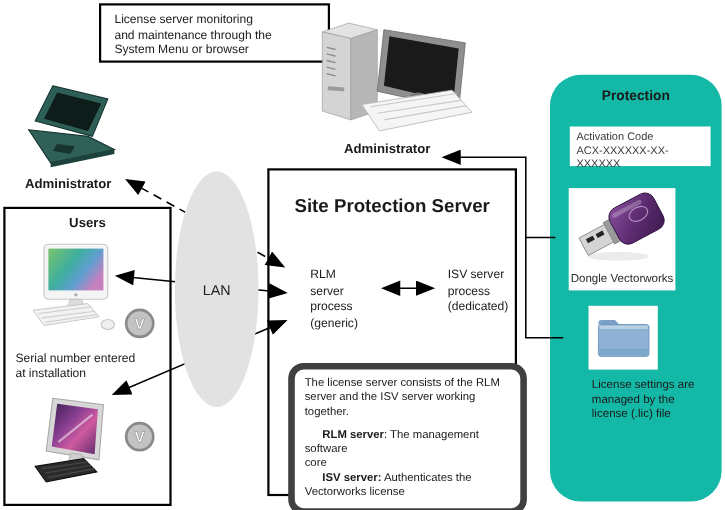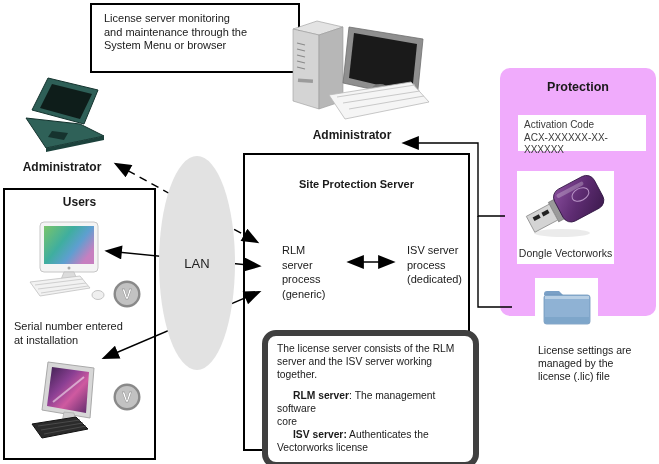--- a/index.html
+++ b/index.html
@@ -4,38 +4,38 @@
 <style>
   html,body{margin:0;padding:0;background:#fff;}
   #canvas{position:relative;width:659px;height:464px;background:#fff;
           font-family:"Liberation Sans",sans-serif;color:#1a1a1a;overflow:hidden;}
   .abs{position:absolute;}
   .pre{white-space:pre-line;}
   .b{font-weight:bold;padding-left:16px;}
   .center{text-align:center;}
 
   .callout{left:90px;top:3px;width:194px;height:43px;border:2px solid #000;
-           background:#fff;padding:7px 0 16px 12px;font-size:11px;line-height:13.5px;}
+           background:#fff;padding:7px 0 0 12px;font-size:11px;line-height:13.5px;}
 
   .admin-top-label{left:292px;top:128px;width:120px;font-weight:bold;font-size:12px;}
   .admin-left-label{left:10px;top:160px;width:104px;font-weight:bold;font-size:12px;}
 
   .users-box{left:3px;top:188px;width:149px;height:268px;border:2px solid #000;background:#fff;}
   .users-title{left:0;top:5px;width:100%;font-weight:bold;font-size:12px;}
   .serial-note{left:9px;top:130px;font-size:11px;line-height:13.5px;}
 
   .server-box{left:243px;top:153px;width:223px;height:294px;border:2px solid #000;background:#fff;}
-  .server-title{left:0;top:23px;width:100%;font-weight:bold;font-size:11px;}
+  .server-title{left:0;top:23px;width:100%;font-weight:bold;font-size:17px;}
   .rlm-process{left:37px;top:88px;font-size:11px;line-height:14.5px;}
   .isv-process{left:162px;top:88px;font-size:11px;line-height:14.5px;}
   .note-box{left:17px;top:175px;width:188px;border:6px solid #404040;border-radius:14px;
             background:#fff;padding:7px 8px 8px 9px;font-size:10.3px;line-height:12.8px;}
   .note-gap{height:9px;}
 
-  .panel{left:500px;top:68px;width:156px;height:248px;background:#f0abfc;border-radius:10px;}
+  .panel{left:500px;top:68px;width:156px;height:388px;background:#14b8a6;border-radius:28px;}
   .panel-title{left:0;top:12px;width:100%;font-weight:bold;font-size:12.5px;}
   .act-box{left:18px;top:47px;width:128px;height:36px;background:#fff;
            padding:4px 0 16px 6px;font-size:10px;line-height:12.5px;color:#3a3a3a;box-sizing:border-box;}
   .or-label{left:18px;top:87px;width:128px;font-weight:bold;font-size:12px;}
   .dongle-box{left:17px;top:103px;width:97px;height:93px;background:#fff;}
   .dongle-label{left:0;bottom:5px;width:100%;font-size:10.5px;color:#2a2a2a;}
   .folder-box{left:35px;top:210px;width:63px;height:58px;background:#fff;
               display:flex;align-items:center;justify-content:center;}
   .lic-note{left:38px;top:276px;font-size:10.5px;line-height:13px;}
 

